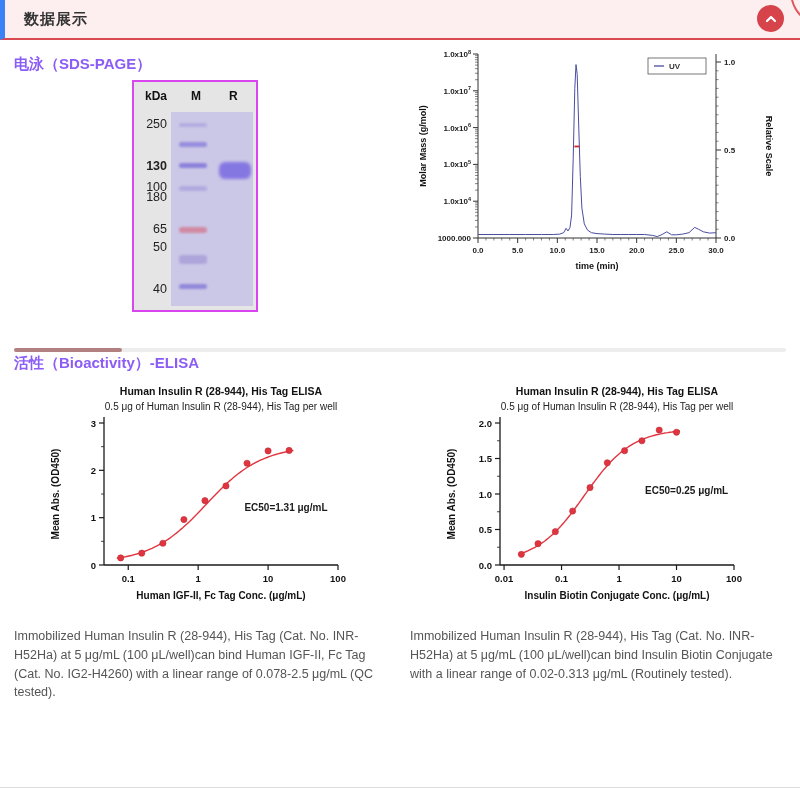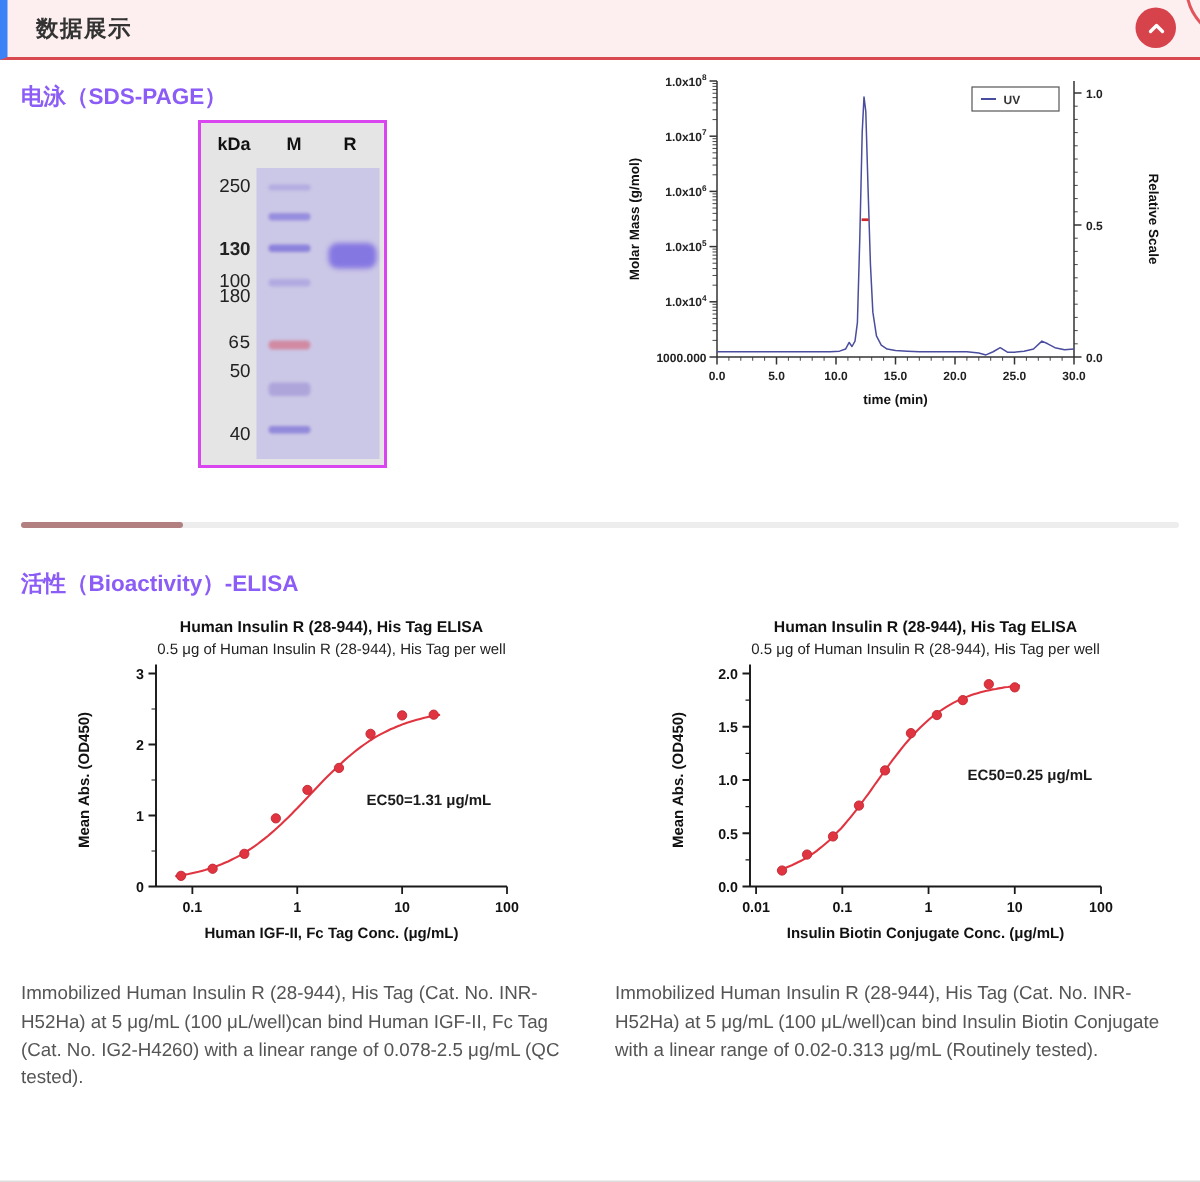--- a/index.html
+++ b/index.html
@@ -63,21 +63,21 @@
           </div>
           <div class="gel-area" id="gel-area" style="background: rgb(203, 199, 230);"></div>
         <span class="gel-mk-label" style="top: 35px;">250</span>
             <div class="band" style="left: 45px; width: 28px; top: 41px; height: 4px; background: rgb(171, 164, 224); opacity: 0.75; filter: blur(1.1px);"></div>
             <span class="gel-mk-label" style="top: 62px; margin-top: 46px;">180</span>
             <div class="band" style="left: 45px; width: 28px; top: 59.5px; height: 5px; background: rgb(148, 139, 222); opacity: 0.95; filter: blur(1.1px);"></div>
             <span class="gel-mk-label" style="top: 77px; font-weight: bold;">130</span>
             <div class="band" style="left: 45px; width: 28px; top: 80.5px; height: 5px; background: rgb(140, 130, 220); opacity: 1; filter: blur(1.1px);"></div>
             <span class="gel-mk-label" style="top: 98px;">100</span>
             <div class="band" style="left: 45px; width: 28px; top: 103.5px; height: 5px; background: rgb(171, 164, 224); opacity: 0.8; filter: blur(1.1px);"></div>
-            <span class="gel-mk-label" style="top: 140px; font-family: Liberation Mono, monospace;">65</span>
+            <span class="gel-mk-label" style="top: 140px;">65</span>
             <div class="band" style="left: 45px; width: 28px; top: 145px; height: 6px; background: rgb(210, 135, 159); opacity: 0.95; filter: blur(1.1px);"></div>
             <span class="gel-mk-label" style="top: 158px;">50</span>
             <div class="band" style="left: 45px; width: 28px; top: 172.5px; height: 9px; background: rgb(167, 158, 217); opacity: 0.8; filter: blur(1.1px);"></div>
             <span class="gel-mk-label" style="top: 200px;">40</span>
             <div class="band" style="left: 45px; width: 28px; top: 201.5px; height: 5px; background: rgb(143, 134, 218); opacity: 0.95; filter: blur(1.1px);"></div>
             <div class="band" style="left: 85px; width: 32px; top: 79.5px; height: 17px; background: rgb(133, 119, 226); filter: blur(1.6px); border-radius: 6px;"></div>
           </figure>
       </div>
     </section>
 
@@ -209,21 +209,21 @@
             <text x="257" y="27" fill="#333" font-size="8" font-weight="600">UV</text>
             <polyline points="66.0,192.5 81.9,192.5 97.7,192.5 113.6,192.5 129.5,192.5 141.4,192.5 147.7,192.1 151.7,190.7 154.1,186.3 156.0,189.0 158.0,185.4 159.6,173.1 161.2,116.8 162.8,46.4 164.0,22.6 165.2,32.3 166.8,86.9 168.3,134.4 169.9,166.1 172.3,181.9 175.5,188.1 179.4,190.7 185.0,191.6 192.9,192.1 200.9,192.5 208.8,192.5 216.7,192.5 224.7,192.5 232.6,192.5 240.5,193.4 245.3,194.6 250.1,192.5 254.8,189.8 259.6,192.8 264.3,192.8 270.7,192.1 277.0,190.7 282.6,185.4 286.5,187.2 291.3,189.8 297.7,191.1 304.0,190.7" fill="none" stroke="#4a4d9e" stroke-width="1" stroke-linejoin="round"></polyline>
             <line x1="162.39" y1="104.47999999999999" x2="167.14999999999998" y2="104.47999999999999" stroke="#cc2a2a" stroke-width="1.8"></line>
           </svg>
       </div>
     </section>
   </div>
 
   <div class="divider"></div>
 
-  <h2 class="sec" style="margin-top:28px;">活性（Bioactivity）-ELISA</h2>
+  <h2 class="sec" style="margin-top:2px;">活性（Bioactivity）-ELISA</h2>
 
   <div class="row">
     <section>
       <svg class="chart" id="elisa1" width="334" height="240" viewBox="0 0 334 240">
           <text x="177" y="14" fill="#111" text-anchor="middle" font-size="10.5" font-weight="700">Human Insulin R (28-944), His Tag ELISA</text>
           <text x="177" y="29" fill="#222" text-anchor="middle" font-size="10">0.5 μg of Human Insulin R (28-944), His Tag per well</text>
           <line x1="60" y1="36" x2="60" y2="184" stroke="#1a1a1a" stroke-width="1.3"></line>
           <line x1="60" y1="184" x2="294" y2="184" stroke="#1a1a1a" stroke-width="1.3"></line>
           <line x1="55" y1="184" x2="60" y2="184" stroke="#1a1a1a" stroke-width="1.2"></line>
           <text x="52" y="187.5" fill="#111" text-anchor="end" font-size="9.5" font-weight="700">0</text>

